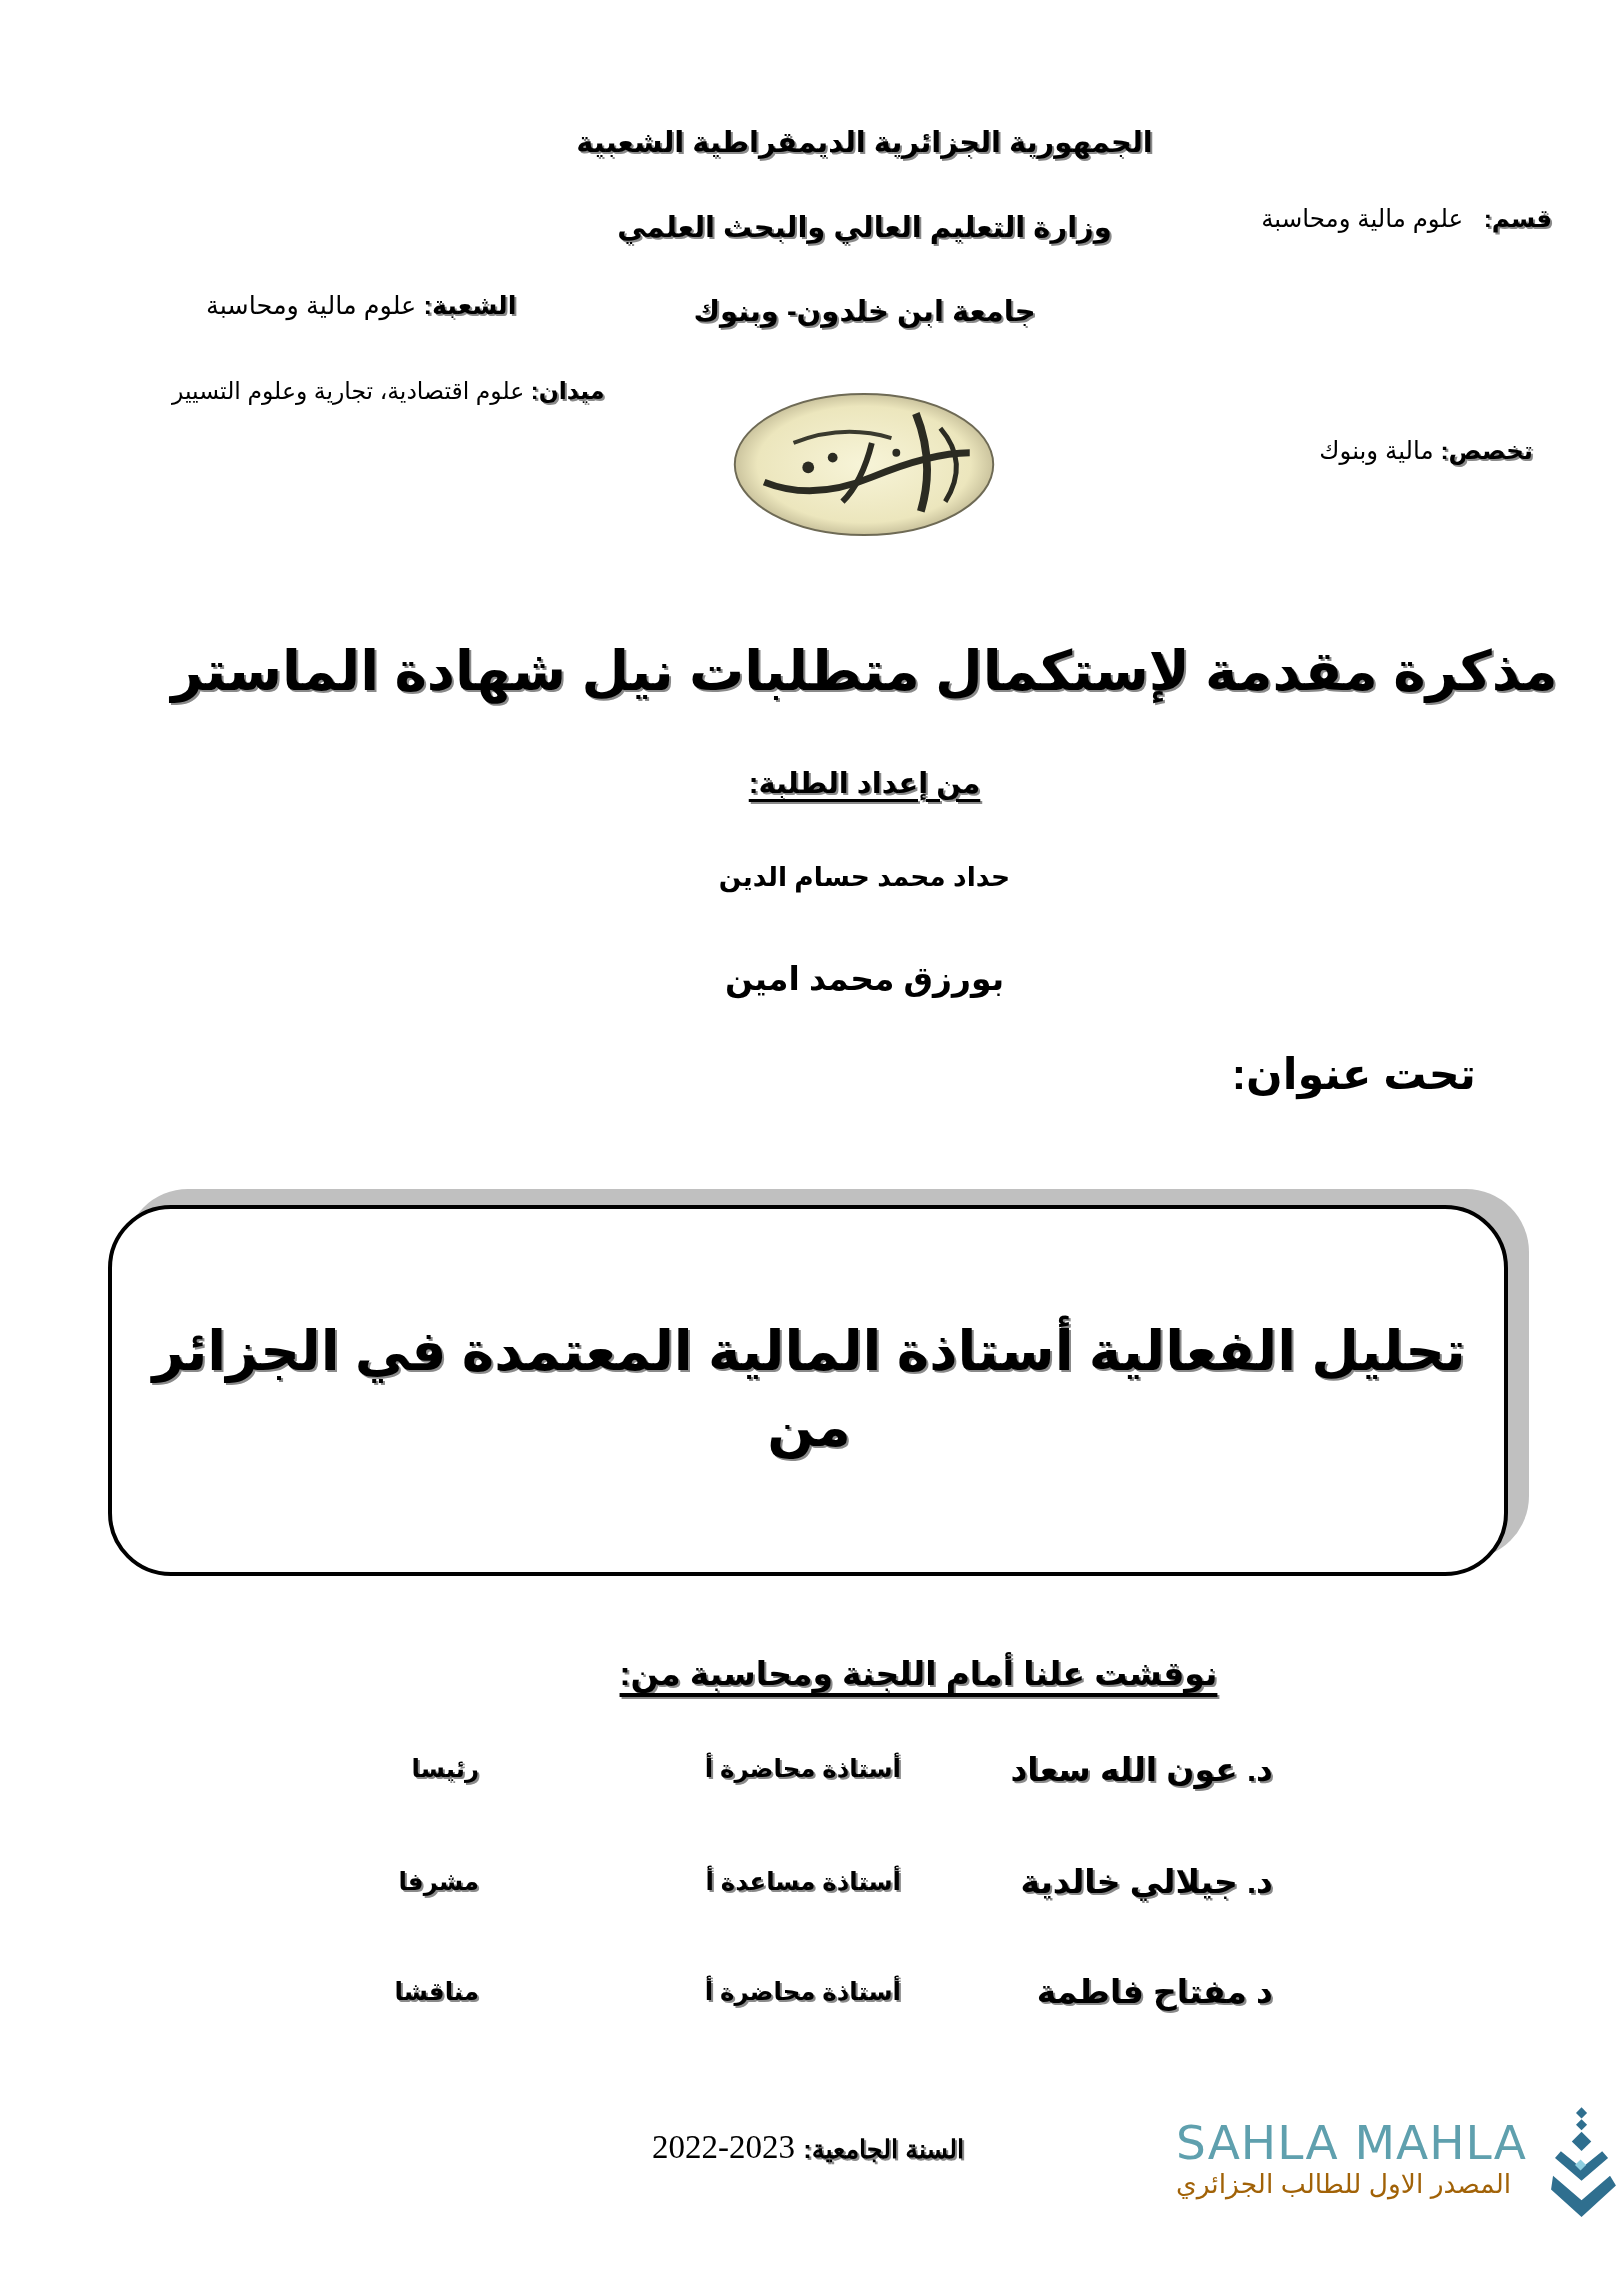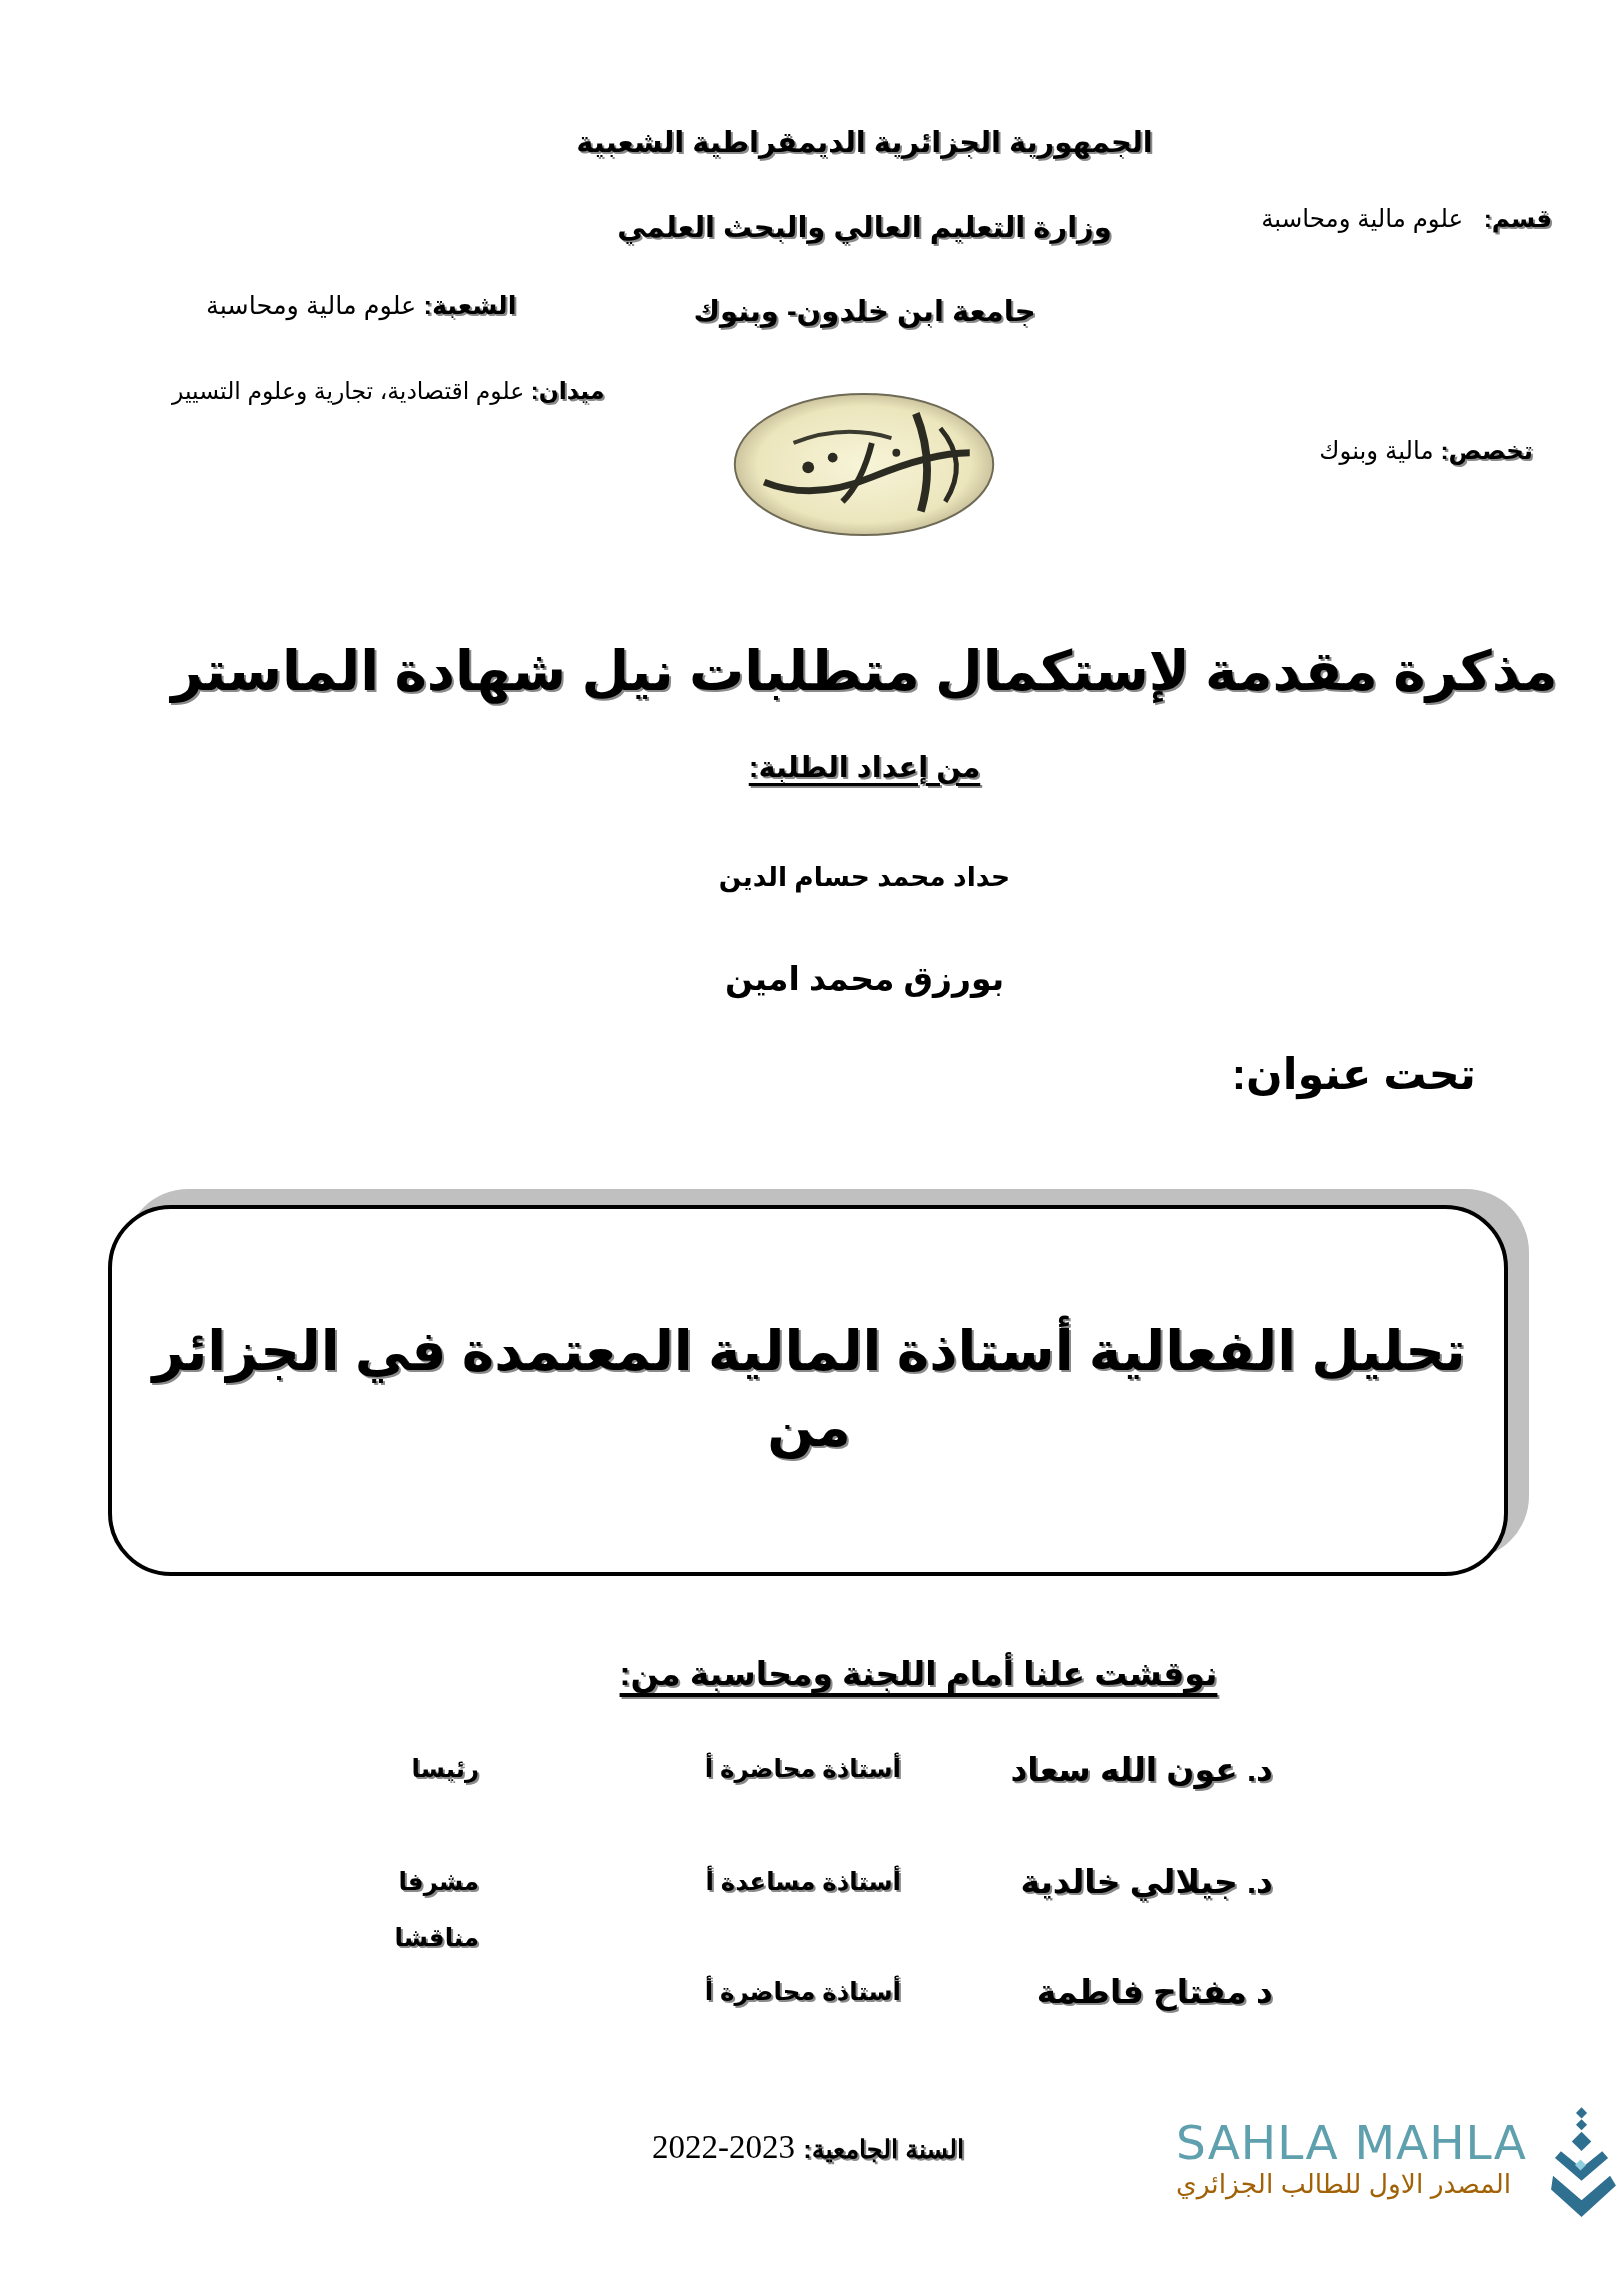--- a/index.html
+++ b/index.html
@@ -19,21 +19,21 @@
   #dept { right:69px; top:204px; font-size:24.5px; }
   #spec { right:88px; top:436px; font-size:24.5px; }
   
   #branch { left:206px; top:290px; font-size:25.5px;text-align:center; }
   #field { left:172px; top:377px; font-size:23.5px; }
 
   
   #logo { left:725px; top:384px; width:279px; height:157px; }
 
   #memo { left:0; width:1621px; top:639px; text-align:center; font-size:55px; font-weight:bold; padding-left:108px; box-sizing:border-box; }
-  #prepared-label { left:0; width:1621px; top:750px; text-align:center; font-size:29px; font-weight:bold; padding-left:108px; box-sizing:border-box; }
+  #prepared-label { left:0; width:1621px; top:766px; text-align:center; font-size:29px; font-weight:bold; padding-left:108px; box-sizing:border-box; }
   #prepared-label span { text-decoration:underline; text-decoration-thickness:2.9px; text-underline-offset:5.9px; }
   #student1 { left:0; width:1621px; top:861px; text-align:center; font-size:26.5px; font-weight:bold; padding-left:108px; box-sizing:border-box; }
   #student2 { left:0; width:1621px; top:959px; text-align:center; font-size:33px; font-weight:bold; padding-left:108px; box-sizing:border-box; }
 
   #under-title { right:145px; top:1049px; font-size:43px; font-weight:bold; }
 
   
   #box-shadow { left:125px; top:1189px; width:1404px; height:370px; background:#c0c0c0; border-radius:63px; }
   #box { left:108px; top:1205px; width:1392px; height:363px; background:#fff; border:4.9px solid #000; border-radius:63px; box-sizing:content-box; }
   #thesis-title { left:108px; width:1402px; top:1313px; text-align:center; font-size:55px; font-weight:bold; line-height:76px; white-space:normal; }
@@ -117,21 +117,21 @@
 <div class="abs rtl shadow mem-name" style="top:1750px;">د. عون الله سعاد</div>
 <div class="abs rtl shadow mem-rank" style="top:1754px;">أستاذة محاضرة أ</div>
 <div class="abs rtl shadow mem-role" style="top:1754px;">رئيسا</div>
 
 <div class="abs rtl shadow mem-name" style="top:1862px;">د. جيلالي خالدية</div>
 <div class="abs rtl shadow mem-rank" style="top:1867px;">أستاذة مساعدة أ</div>
 <div class="abs rtl shadow mem-role" style="top:1867px;">مشرفا</div>
 
 <div class="abs rtl shadow mem-name" style="top:1972px;">د مفتاح فاطمة</div>
 <div class="abs rtl shadow mem-rank" style="top:1977px;">أستاذة محاضرة أ</div>
-<div class="abs rtl shadow mem-role" style="top:1923px;">مناقشا</div>
+<div class="abs rtl shadow mem-role" style="top:1977px;">مناقشا</div>
 
 <div class="abs rtl" id="year">
   <span class="lbl shadow">السنة الجامعية:</span>
   <span dir="ltr">2022-2023</span>
 </div>
 
 <div class="abs" id="brand-name">SAHLA MAHLA</div>
 <div class="abs rtl" id="brand-tag">المصدر الاول للطالب الجزائري</div>
 <div class="abs" style="left:1549px;top:2107px;width:69px;height:113px;">
   <svg width="69" height="113" viewBox="0 0 70 115">

